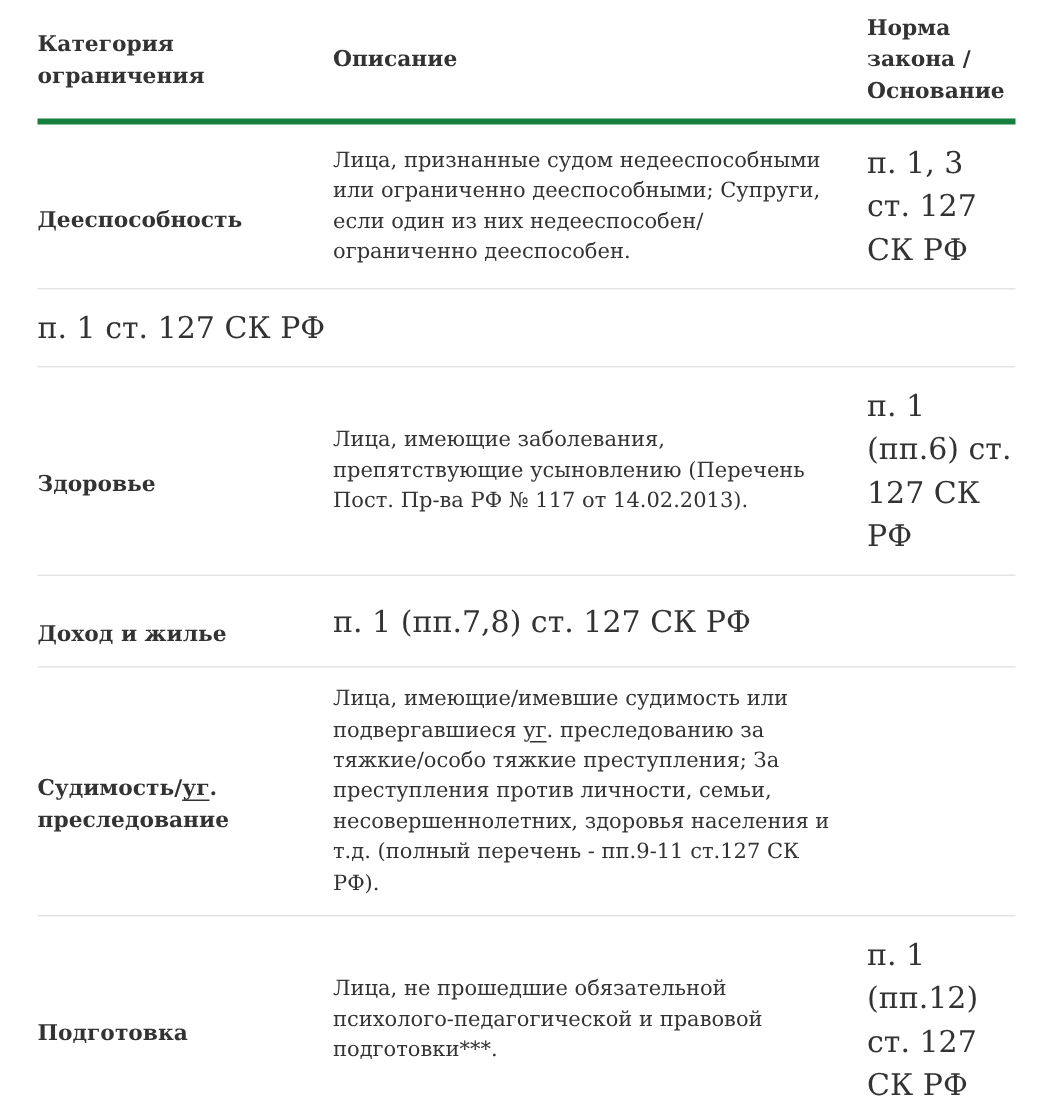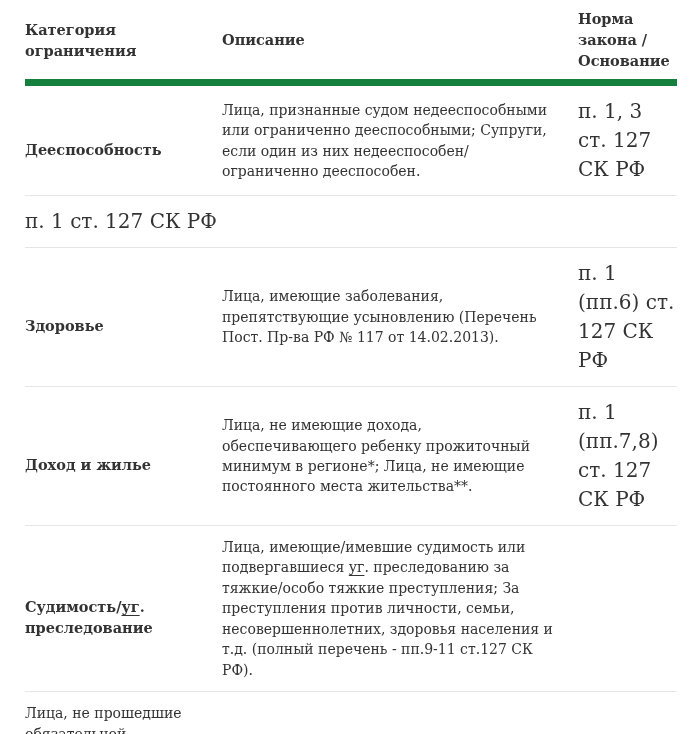--- a/index.html
+++ b/index.html
@@ -15,21 +15,21 @@
   .table {
     width: 697px;
     box-sizing: border-box;
     padding: 0 20px 0 25px;
   }
   .header-row {
     display: grid;
     grid-template-columns: 197px 356px 1fr;
     align-items: center;
     min-height: 76px;
-    border-bottom: 7px solid #15803d;
+    border-bottom: 4px solid #15803d;
     box-sizing: border-box;
     padding: 8px 0;
   }
   .header-cell {
     font-weight: bold;
     font-size: 14.5px;
     line-height: 1.45;
     box-sizing: border-box;
   }
   .header-cell.c1 { padding-right: 24px; }
@@ -87,25 +87,25 @@
       <div class="row">
         <div class="cell norm">п. 1 ст. 127 СК РФ</div>
       </div>
       <div class="row">
         <div class="cell category"><span>Здоровье</span></div>
         <div class="cell description"><span>Лица, имеющие заболевания, препятствующие усыновлению (Перечень Пост. Пр-ва РФ № 117 от 14.02.2013).</span></div>
         <div class="cell norm">п. 1 (пп.6) ст. 127 СК РФ</div>
       </div>
       <div class="row">
         <div class="cell category"><span>Доход и жилье</span></div>
-        <div class="cell description"><span>Лица, не имеющие дохода, обеспечивающего ребенку прожиточный минимум в регионе*; Лица, не имеющие постоянного места жительства**.</span></div>
         <div class="cell norm">п. 1 (пп.7,8) ст. 127 СК РФ</div>
       </div>
       <div class="row">
         <div class="cell category"><span>Судимость/</span><span class="misspell">уг</span><span>. преследование</span></div>
         <div class="cell description"><span>Лица, имеющие/имевшие судимость или подвергавшиеся </span><span class="misspell">уг</span><span>. преследованию за тяжкие/особо тяжкие преступления; За преступления против личности, семьи, несовершеннолетних, здоровья населения и т.д. (полный перечень - пп.9-11 ст.127 СК РФ).</span></div>
       </div>
       <div class="row">
+        <div class="cell category"><span>Подготовка</span></div>
         <div class="cell description"><span>Лица, не прошедшие обязательной психолого-педагогической и правовой подготовки***.</span></div>
         <div class="cell norm">п. 1 (пп.12) ст. 127 СК РФ</div>
       </div>
     </div>
 </div>
 
 </body></html>

